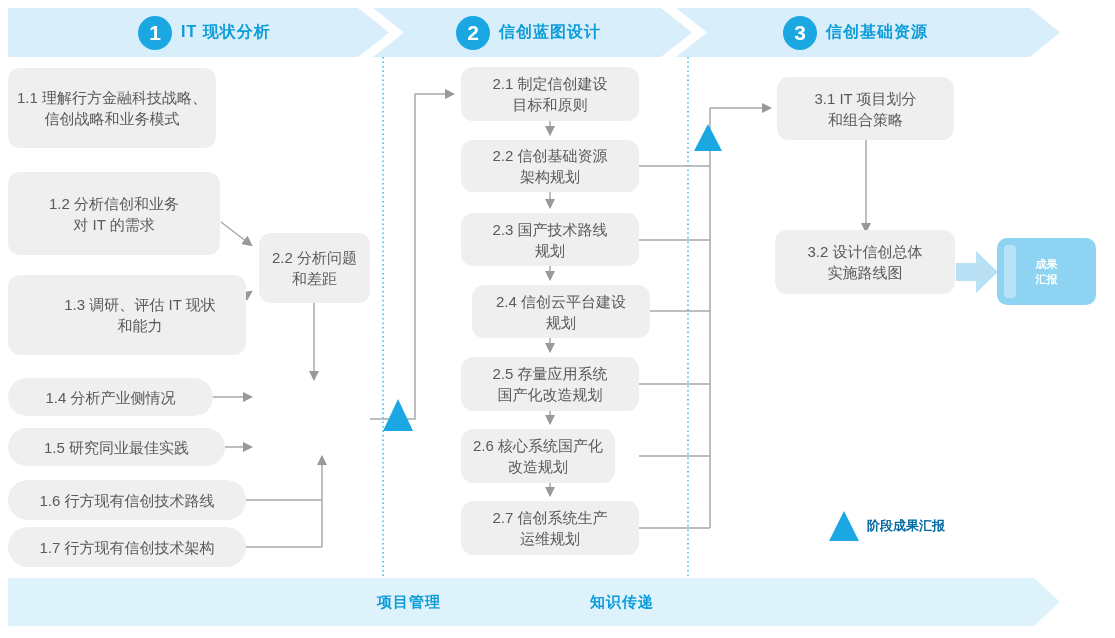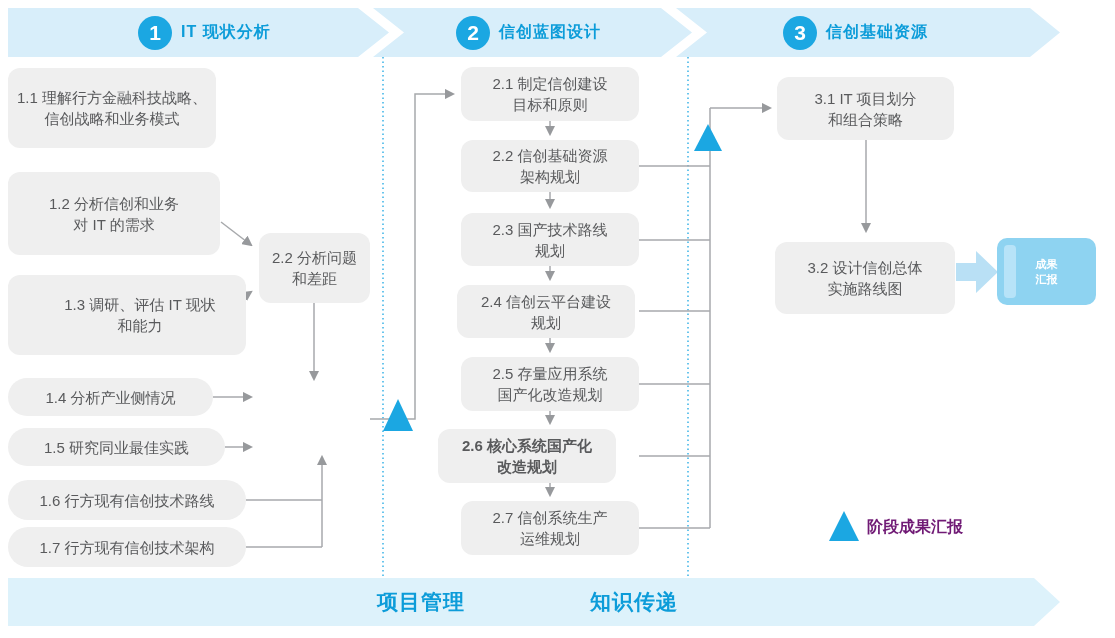--- a/index.html
+++ b/index.html
@@ -44,25 +44,25 @@
     background:var(--resultStripe); border-radius:4px;
   }
   
   .band-bottom {
     position:absolute; left:8px; top:578px; width:1052px; height:48px;
     background:var(--bandBottom);
     clip-path:polygon(0 0, calc(100% - 26px) 0, 100% 50%, calc(100% - 26px) 100%, 0 100%);
   }
   .band-bottom .blabel {
     position:absolute; top:0; height:48px; display:flex; align-items:center;
-    color:var(--blueText); font-weight:bold; font-size:21px; letter-spacing:1px;
+    color:var(--blueText); font-weight:bold; font-size:15px; letter-spacing:1px;
   }
   
   .legend-label {
-    position:absolute; left:867px; top:517px; color:#701a75; font-weight:bold; font-size:16px;
+    position:absolute; left:867px; top:517px; color:#0369a1; font-weight:bold; font-size:13px;
   }
   
   svg.overlay { position:absolute; left:0; top:0; pointer-events:none; }
   .gline { stroke:var(--lineGray); stroke-width:1.5; fill:none; }
   .dotline { stroke:var(--accent); stroke-width:1.3; fill:none; stroke-dasharray:1.5 3; }
   .tri { fill:var(--accent); }
   .block-arrow { fill:var(--arrowLight); }
 </style>
 </head>
 <body>
@@ -152,32 +152,32 @@
   <div class="box pill" style="left:8px; top:527px; width:238px; height:40px;">1.7 行方现有信创技术架构</div>
   <div class="box" style="left:259px; top:233px; width:111px; height:70px;">2.2 分析问题
 和差距</div>
 
   <div class="box" style="left:461px; top:67px; width:178px; height:54px;">2.1 制定信创建设
 目标和原则</div>
   <div class="box" style="left:461px; top:140px; width:178px; height:52px;">2.2 信创基础资源
 架构规划</div>
   <div class="box" style="left:461px; top:213px; width:178px; height:53px;">2.3 国产技术路线
 规划</div>
-  <div class="box" style="left:457px; top:285px; width:178px; height:53px;">2.4 信创云平台建设
+  <div class="box" style="left:472px; top:285px; width:178px; height:53px;">2.4 信创云平台建设
 规划</div>
   <div class="box" style="left:461px; top:357px; width:178px; height:54px;">2.5 存量应用系统
 国产化改造规划</div>
-  <div class="box" style="left:438px; top:429px; width:178px; height:54px;font-weight:bold;">2.6 核心系统国产化
+  <div class="box" style="left:461px; top:429px; width:154px; height:54px;">2.6 核心系统国产化
 改造规划</div>
   <div class="box" style="left:461px; top:501px; width:178px; height:54px;">2.7 信创系统生产
 运维规划</div>
 
   <div class="box" style="left:777px; top:77px; width:177px; height:63px;">3.1 IT 项目划分
 和组合策略</div>
-  <div class="box" style="left:775px; top:242px; width:180px; height:72px;">3.2 设计信创总体
+  <div class="box" style="left:775px; top:230px; width:180px; height:64px;">3.2 设计信创总体
 实施路线图</div>
 
   <div class="result-box">
     <span style="position:relative">成果
 汇报</span>
   </div>
 
   <div class="legend-label">阶段成果汇报</div>
 
   <div class="band-bottom">

